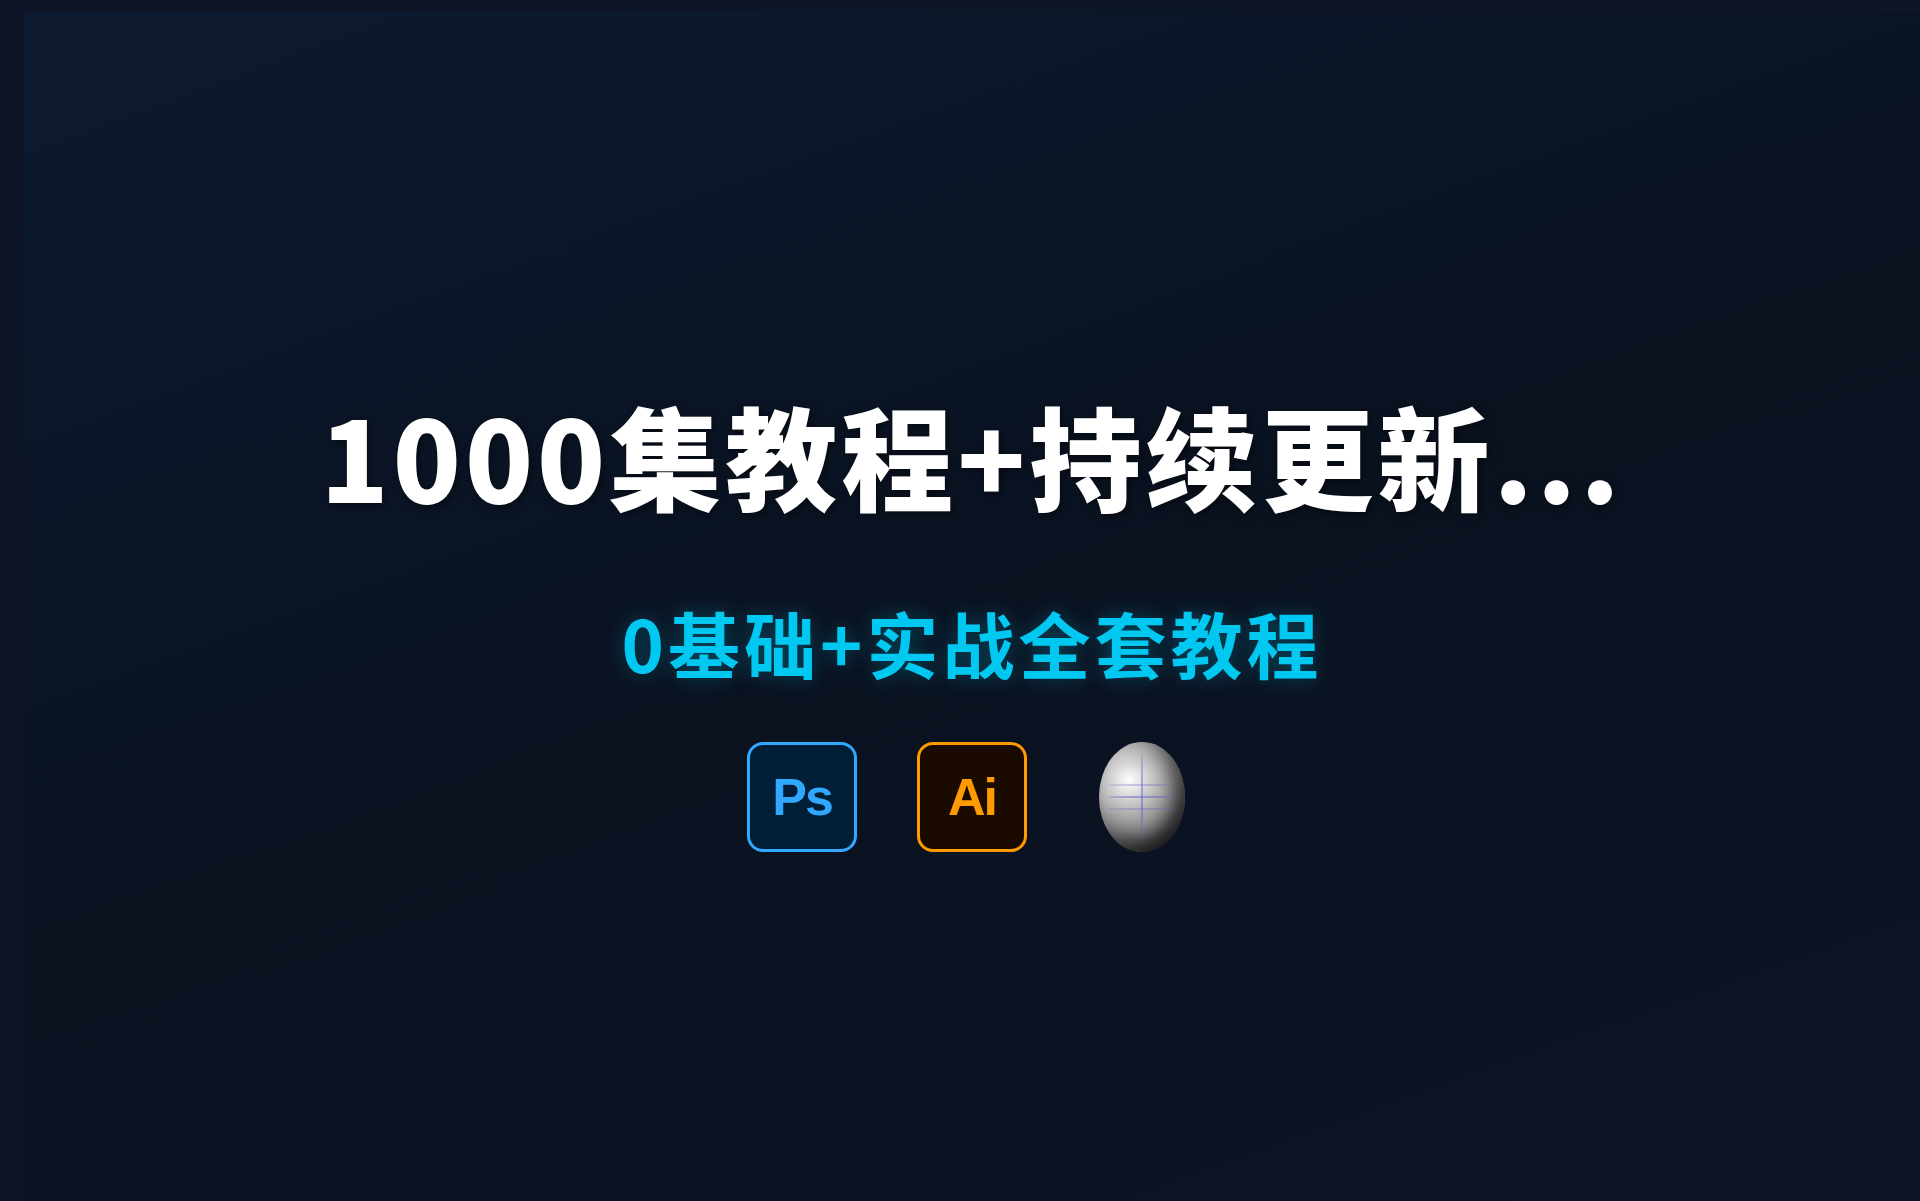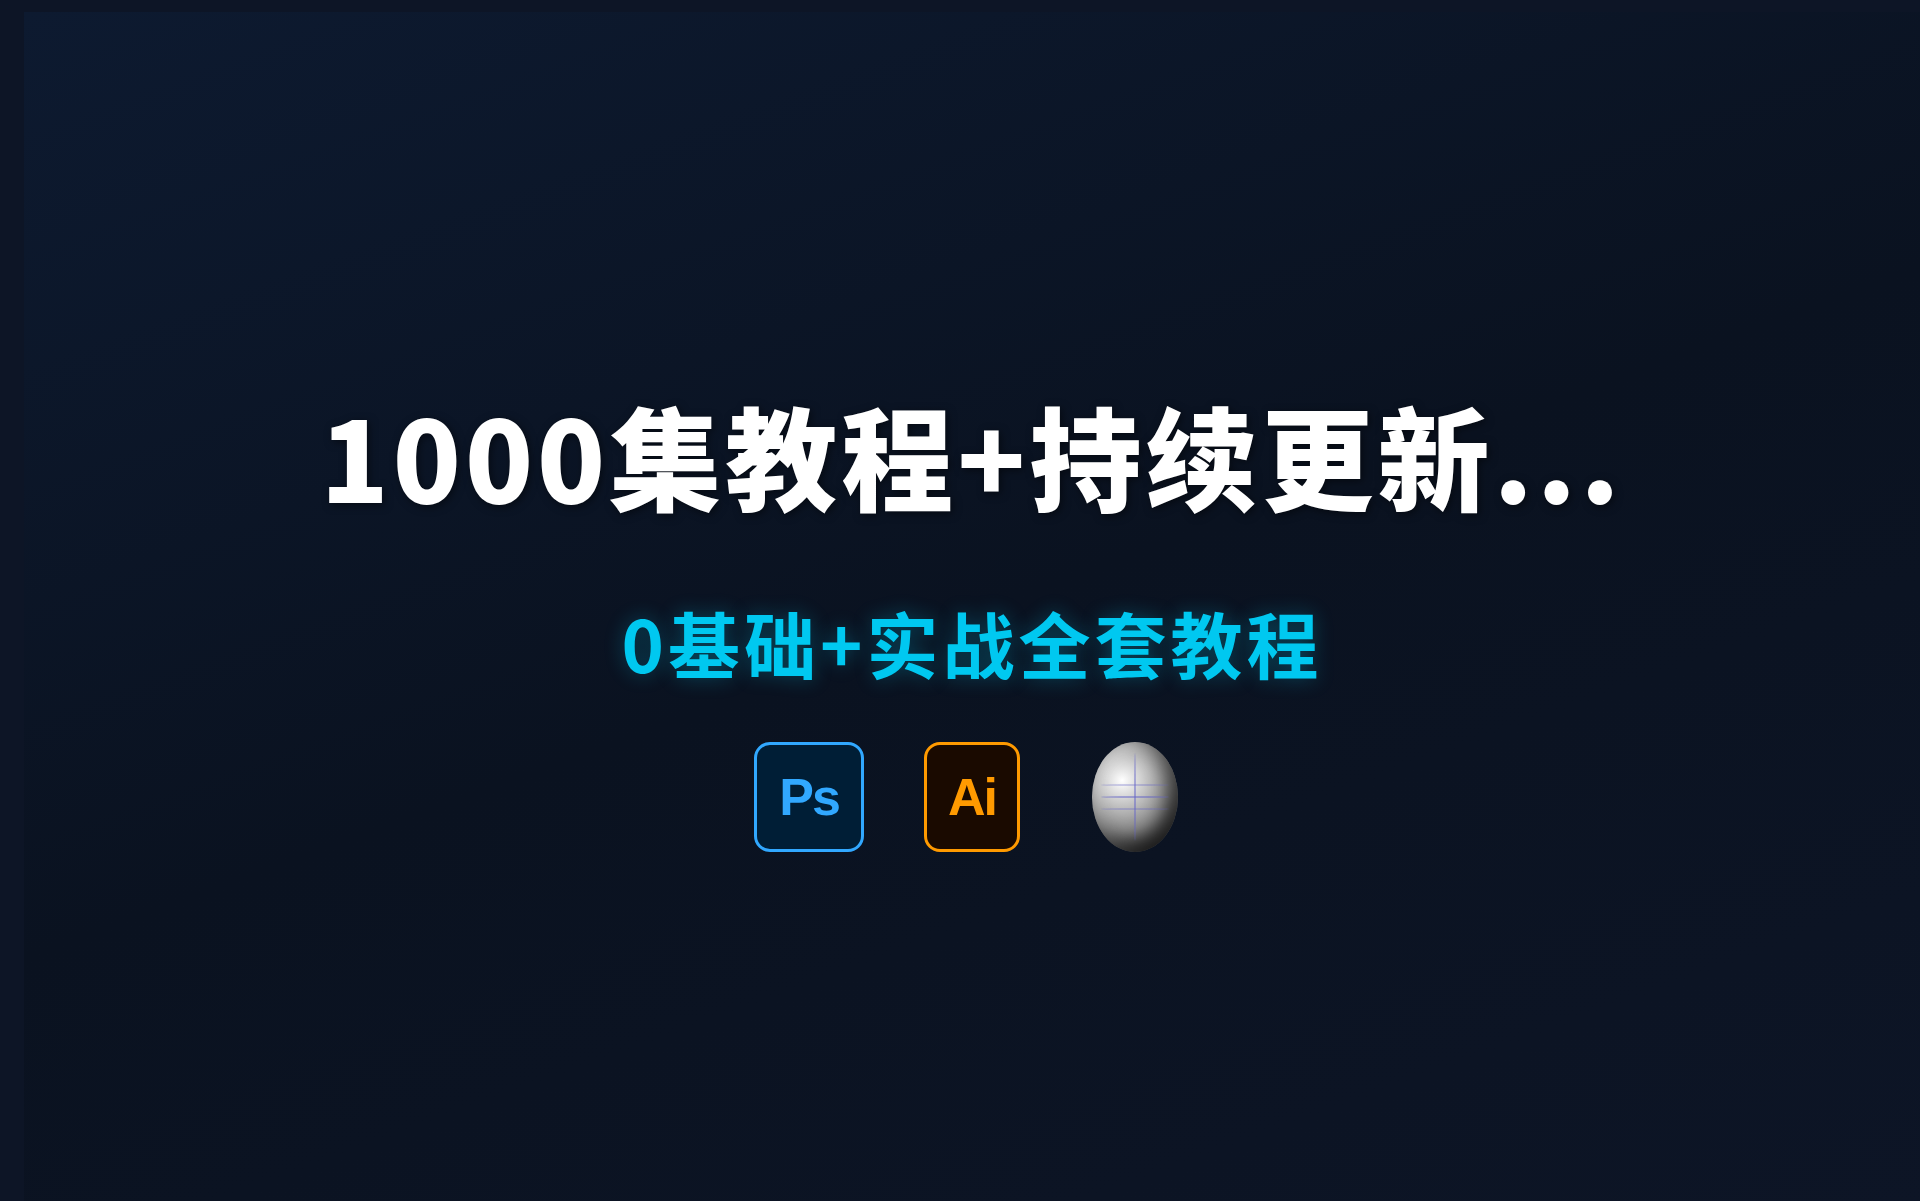--- a/index.html
+++ b/index.html
@@ -91,21 +91,21 @@
     .ps-icon span {
       font-size: 52px;
       font-weight: 900;
       color: #31a8ff;
       font-family: "Arial", sans-serif;
       letter-spacing: -2px;
     }
 
     
     .ai-icon {
-      width: 96px;
+      width: 110px;
       height: 110px;
       background-color: #1a0a00;
       border: 3px solid #ff9a00;
       border-radius: 16px;
       display: flex;
       align-items: center;
       justify-content: center;
     }
 
     .ai-icon span {

